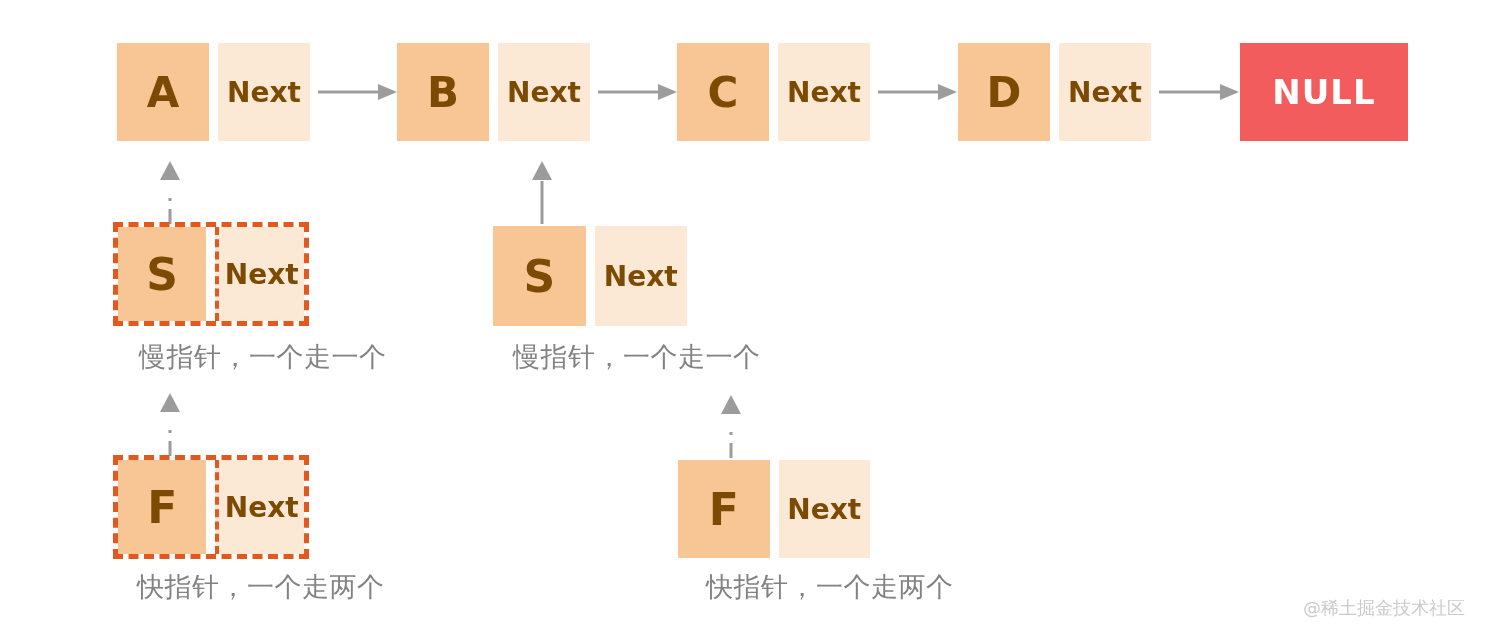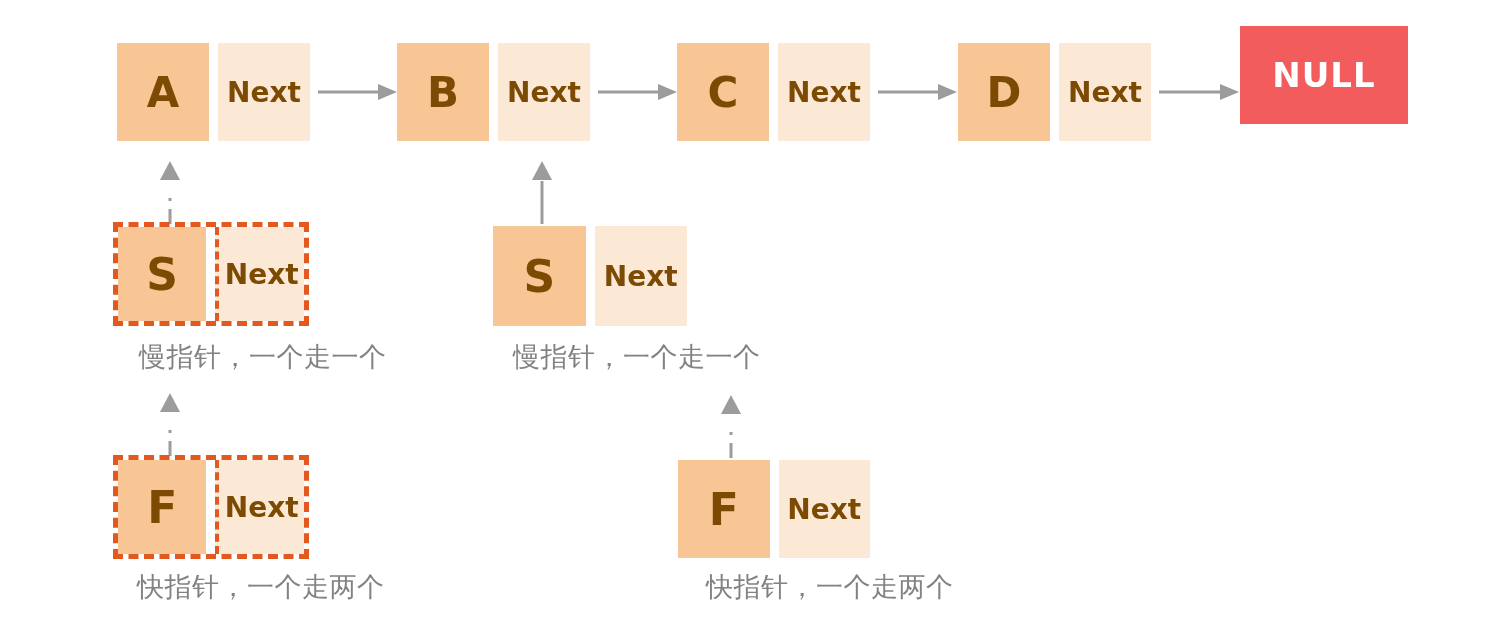--- a/index.html
+++ b/index.html
@@ -59,21 +59,21 @@
   }
   .pointer-node .value-cell { font-size: 44px; }
   .pointer-node.dashed {
     border: 5px dashed var(--dashed-border);
   }
   .pointer-node.dashed .next-cell {
     border-left: 4px dashed var(--dashed-border);
   }
   .null-node {
     position: absolute;
-    left: 1240px; top: 26px;
+    left: 1240px; top: 43px;
     width: 168px; height: 98px;
     background: var(--null-bg);
     color: var(--null-text);
     display: flex;
     align-items: center;
     justify-content: center;
     font-size: 34px;
     font-weight: bold;
     letter-spacing: 1px;
   }
@@ -170,13 +170,14 @@
     <div class="cell next-cell">Next</div>
   </div>
 
   <div class="node pointer-node" style="left:678px; top:460px; width:192px; height:98px;">
     <div class="cell value-cell">F</div>
     <div class="cell next-cell">Next</div>
   </div>
   <div class="caption" style="left:91px; top:569px;">快指针，一个走两个</div>
   <div class="caption" style="left:660px; top:569px;">快指针，一个走两个</div>
 
+  <div class="watermark">@稀土掘金技术社区</div>
 </div>
 
 </body></html>

